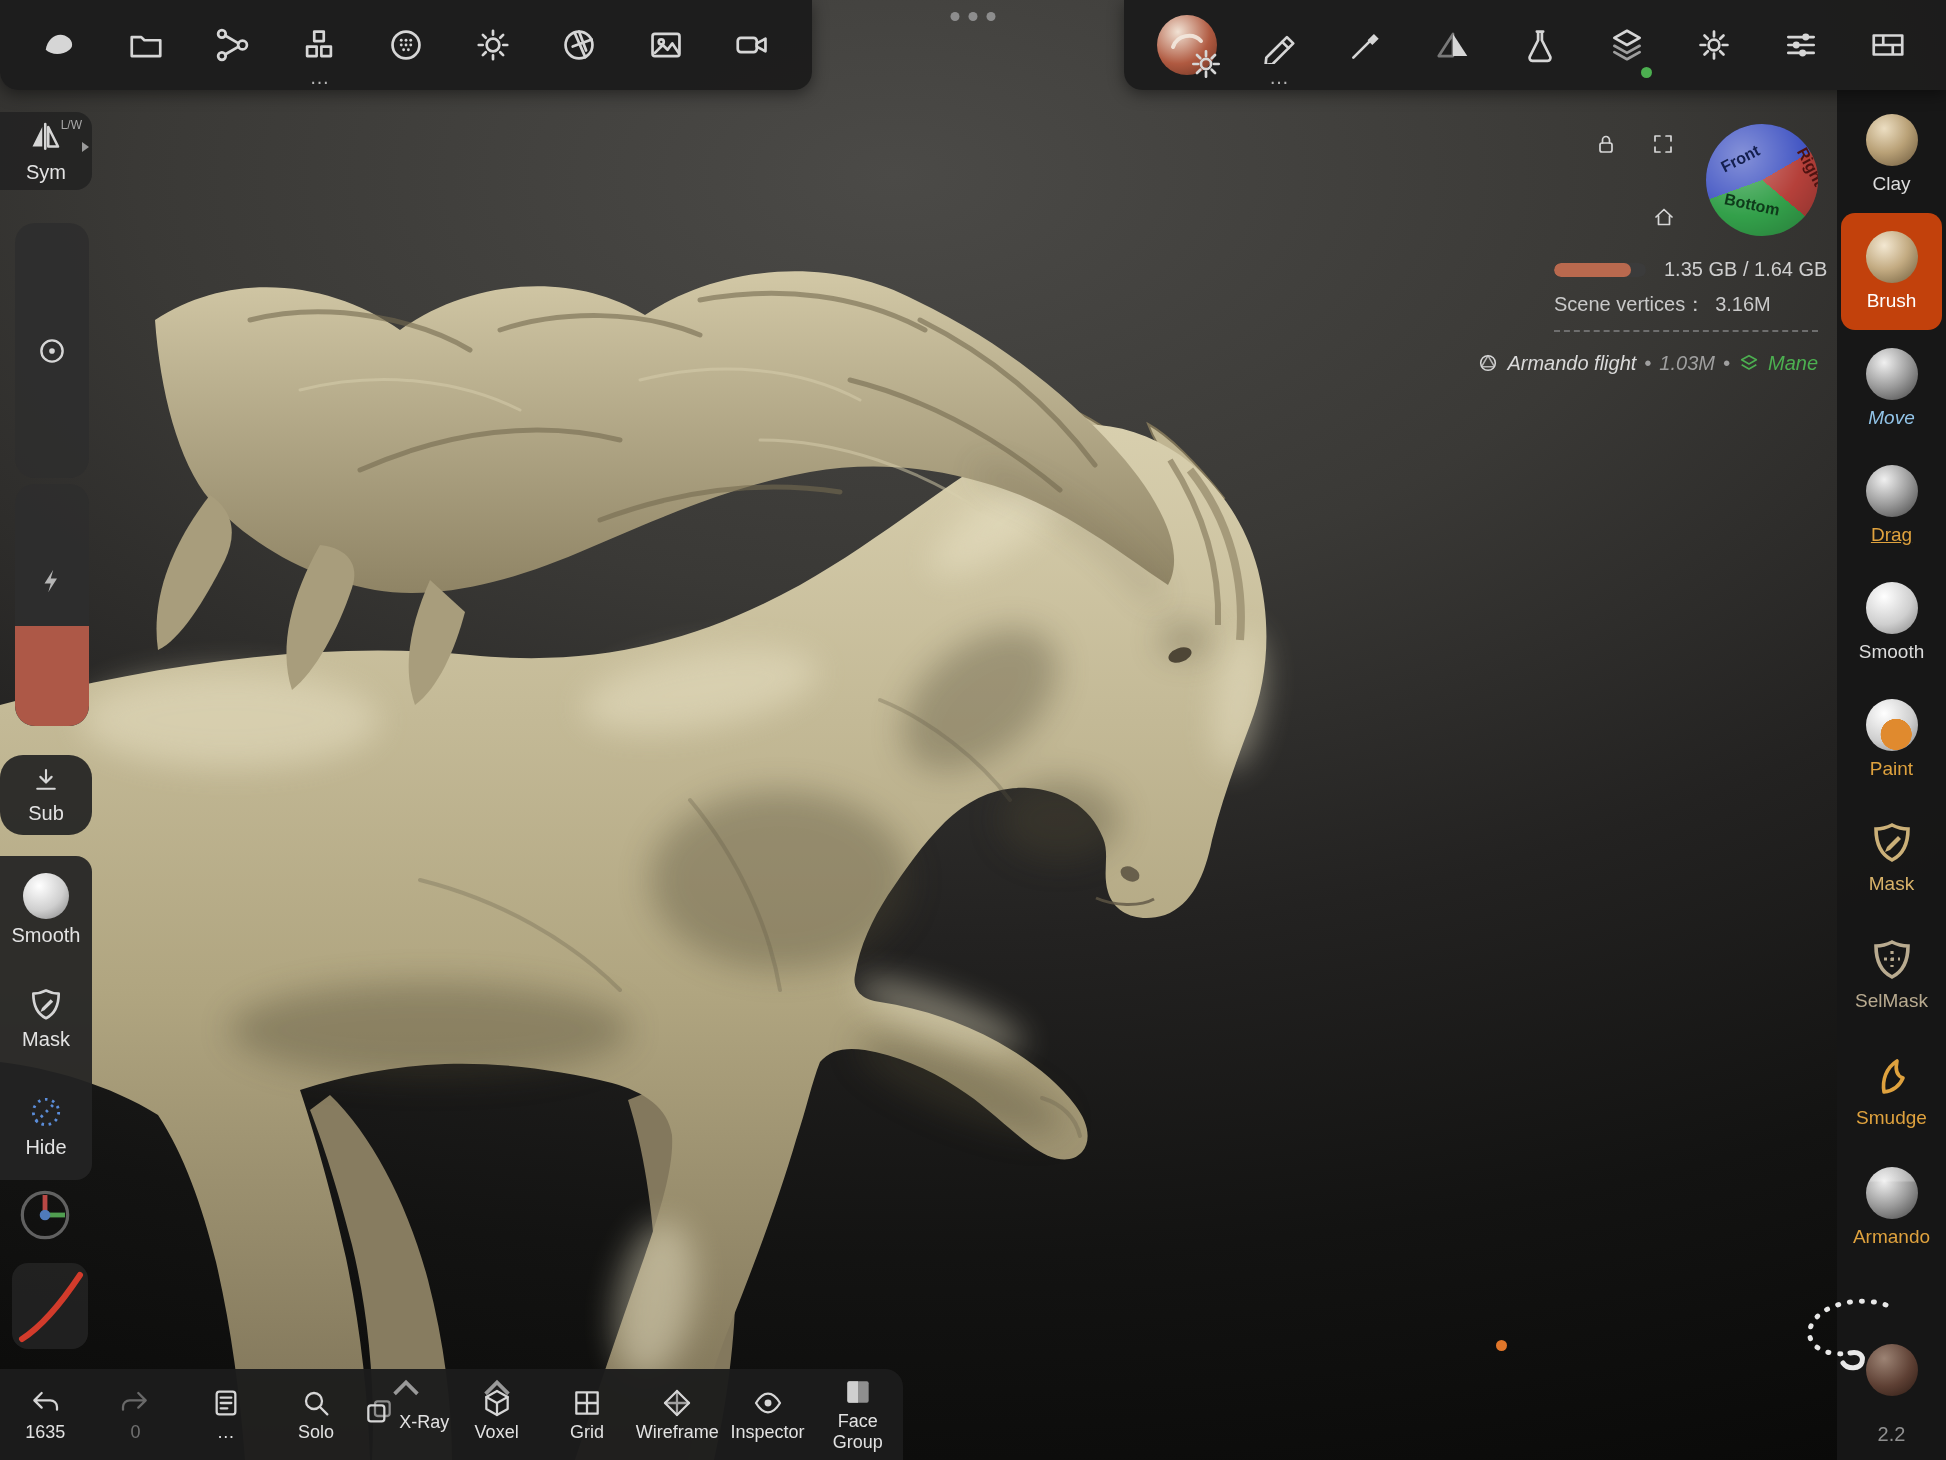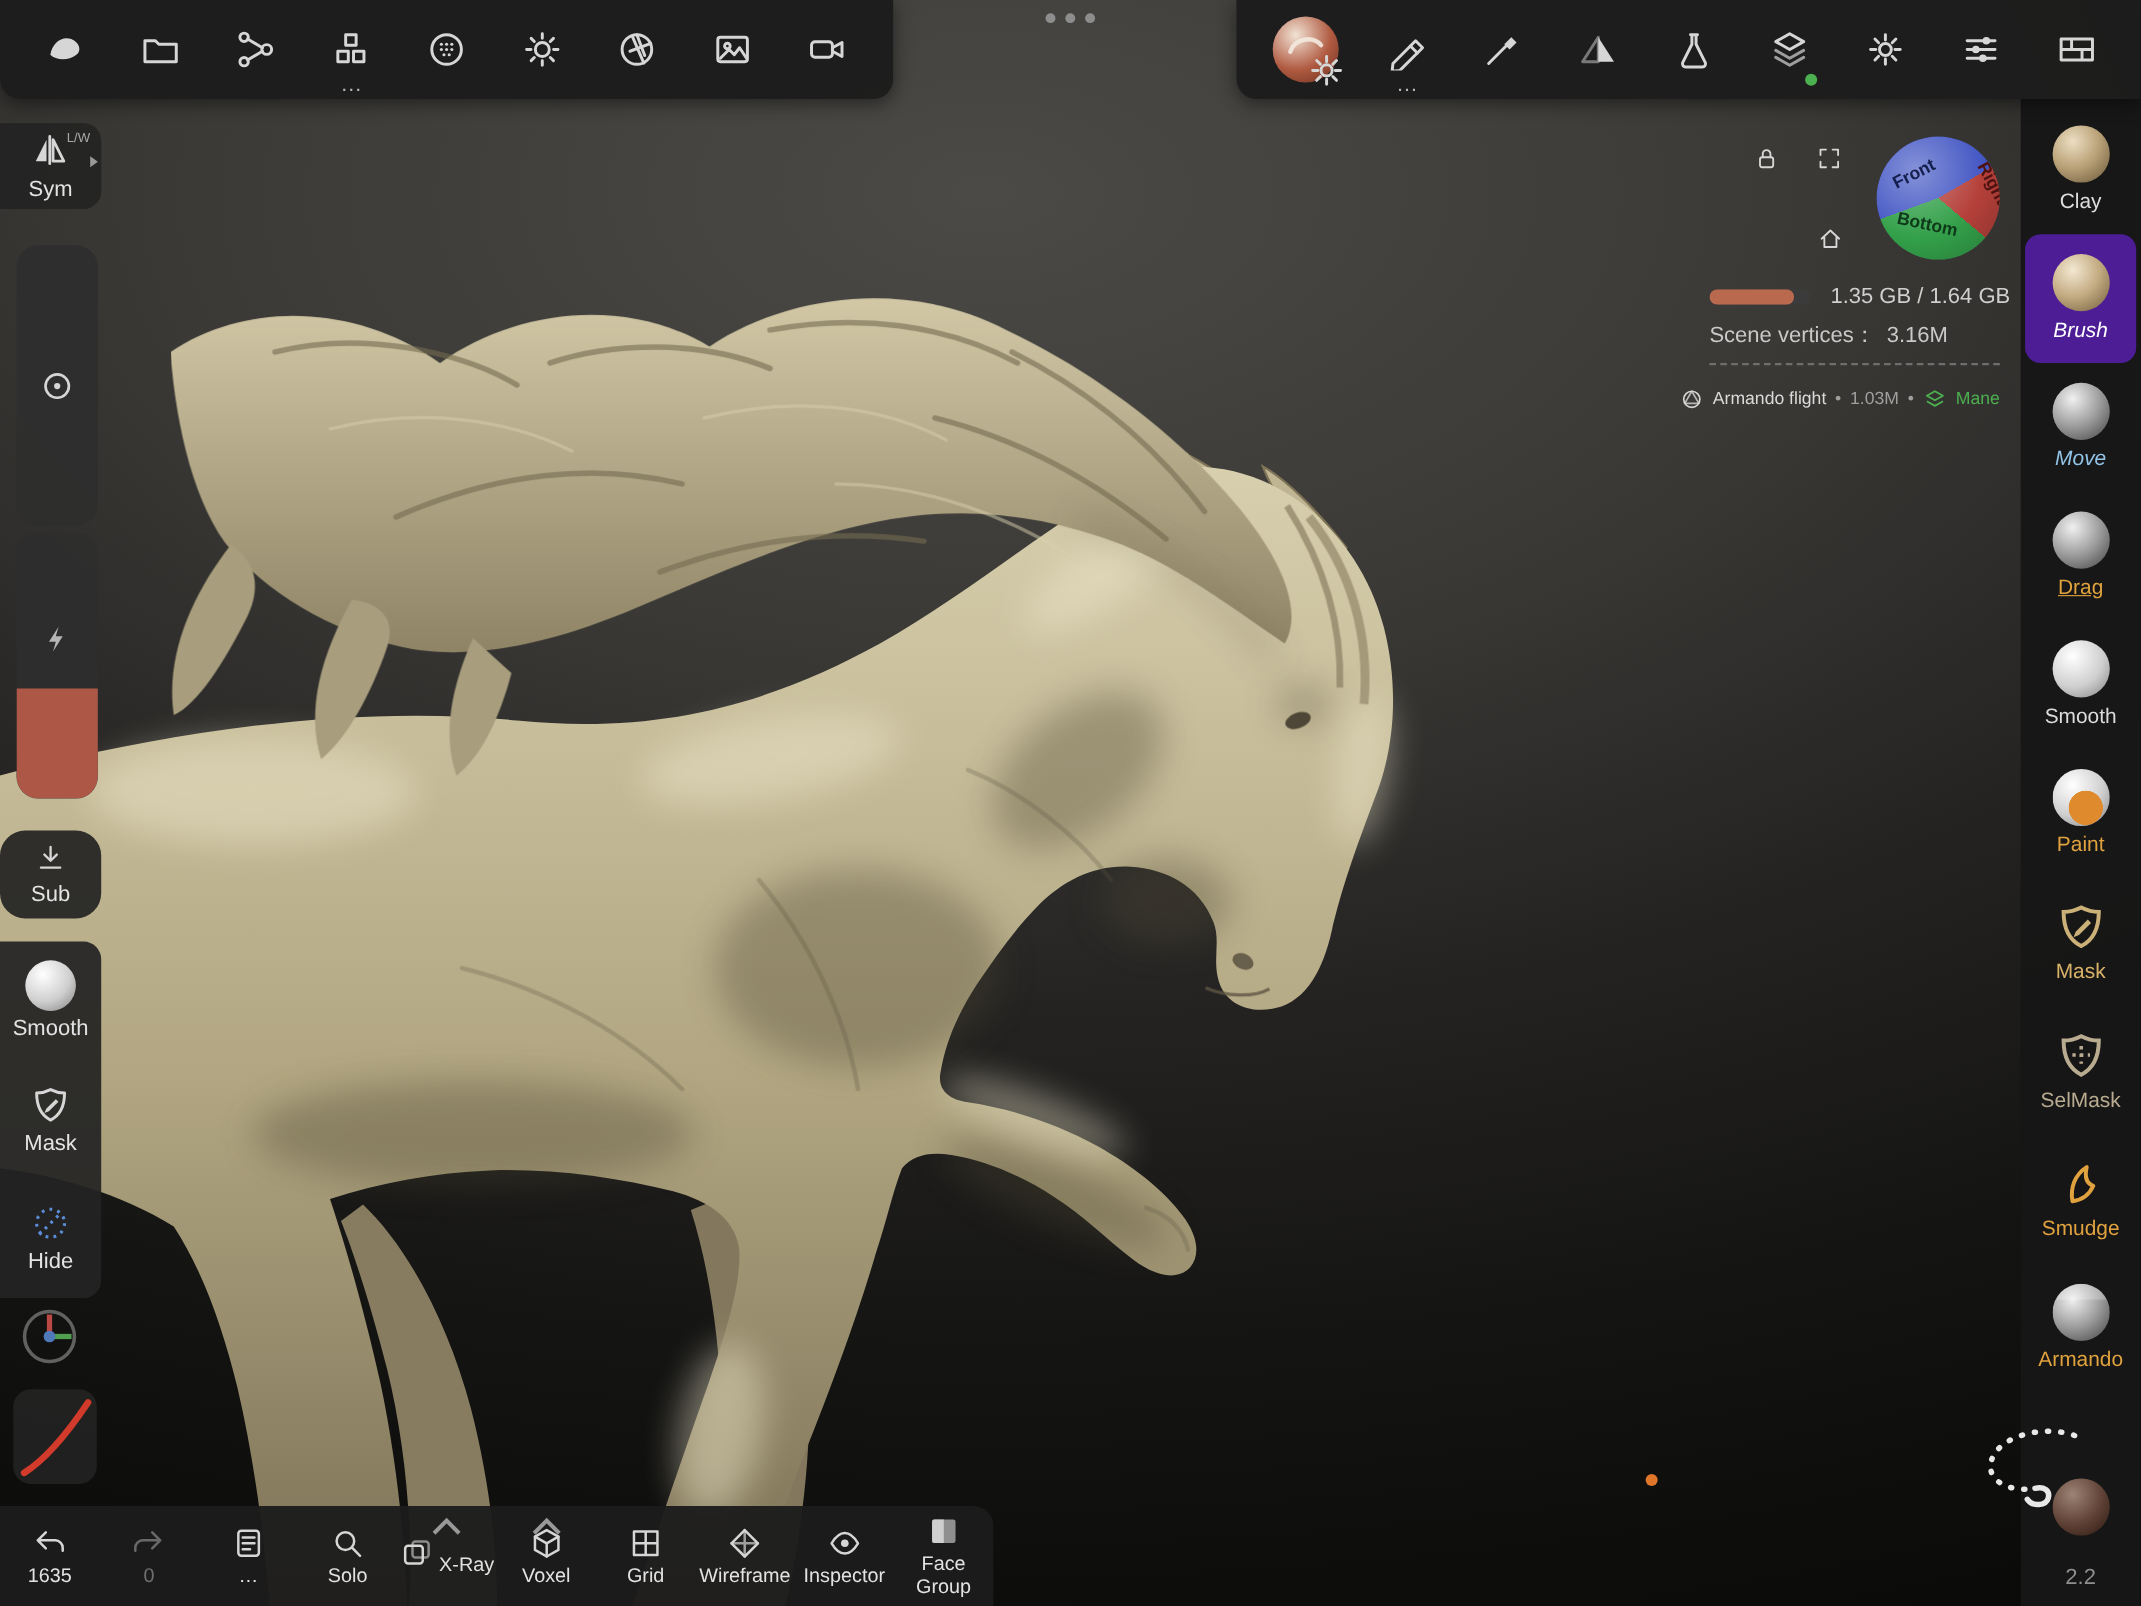--- a/index.html
+++ b/index.html
@@ -25,21 +25,21 @@
   .tool-preview svg.swirl{position:absolute;inset:0;width:60px;height:60px;}
   .gear-badge{position:absolute;right:-8px;bottom:-8px;width:22px;height:22px;}
   .green-dot{position:absolute;right:8px;bottom:6px;width:11px;height:11px;border-radius:50%;}
 
   .win-dots{position:absolute;top:12px;left:50%;transform:translateX(-50%);display:flex;gap:9px;z-index:40;}
   .win-dots i{width:9px;height:9px;border-radius:50%;background:#8d8d8d;}
 
   
   .sidebar{position:absolute;top:90px;right:0;bottom:0;width:109px;background:rgba(23,23,23,.97);display:flex;flex-direction:column;align-items:center;padding-top:6px;z-index:20;}
   .tool{width:101px;height:117px;display:flex;flex-direction:column;align-items:center;justify-content:center;gap:7px;border-radius:14px;cursor:pointer;flex:0 0 auto;}
-  .tool.selected{background:#4c1d95;font-style:italic;}
+  .tool.selected{background:#c2410c;}
   .tool-label{font-size:19px;color:#dcdcdc;}
   .sph{width:52px;height:52px;border-radius:50%;}
   .sph-tan{background:radial-gradient(circle at 35% 28%, #ecdec2, #b9a177 48%, #6e5b3e 96%);}
   .sph-tan2{background:radial-gradient(circle at 35% 28%, #f3e8d2, #c3ab82 48%, #74613f 96%);}
   .sph-gray{background:radial-gradient(circle at 35% 28%, #f0f0f0, #9c9c9c 50%, #474747 96%);}
   .sph-white{background:radial-gradient(circle at 35% 28%, #ffffff, #cfcfcf 55%, #868686 96%);}
   .sph-paint{background:radial-gradient(circle at 58% 68%, #e08a2e 0 33%, rgba(0,0,0,0) 34%),radial-gradient(circle at 35% 28%, #ffffff, #cfcfcf 55%, #868686 96%);}
   .sph-maroon{background:radial-gradient(circle at 35% 28%, #9c8374, #5e4034 55%, #2e1c15 96%);}
   .version{margin:18px 0 14px 0;color:#8f8f8f;font-size:20px;}
 
@@ -65,21 +65,21 @@
   .cube-front{left:14px;top:26px;color:#141f4e;transform:rotate(-27deg);}
   .cube-right{left:84px;top:34px;color:#4e1210;transform:rotate(62deg);}
   .cube-bottom{left:18px;top:72px;color:#0e3a1a;transform:rotate(12deg);}
   .mem-row{position:absolute;left:1554px;top:258px;display:flex;align-items:center;z-index:25;}
   .mem-bar{width:92px;height:14px;border-radius:7px;background:#3b3b3b;overflow:hidden;}
   .mem-fill{height:100%;border-radius:7px;}
   .mem-text{margin-left:18px;color:#cfcfcf;font-size:20px;}
   .vert-row{position:absolute;left:1554px;top:291px;color:#c9c9c9;font-size:20px;z-index:25;}
   .vert-row .vv{margin-left:10px;}
   .dashes{position:absolute;left:1554px;top:330px;width:264px;border-top:2px dashed #6e6e6e;z-index:25;}
-  .obj-row{position:absolute;right:128px;top:352px;display:flex;align-items:center;gap:8px;color:#dadada;font-size:16px;z-index:25;white-space:nowrap;}
+  .obj-row{position:absolute;right:128px;top:352px;display:flex;align-items:flex-start;gap:8px;color:#dadada;font-size:20px;z-index:25;white-space:nowrap;font-style:italic;}
   .obj-row .dim{color:#9f9f9f;}
   .obj-row svg{width:22px;height:22px;}
 
   
   .bottombar{position:absolute;left:0;bottom:0;width:903px;height:91px;background:rgba(28,28,28,.96);border-radius:0 18px 0 0;display:flex;align-items:center;z-index:30;}
   .bb-cell{position:relative;flex:1;height:100%;display:flex;flex-direction:column;align-items:center;justify-content:center;gap:3px;background:none;border:none;cursor:pointer;padding:0;}
   .bb-cell svg{width:32px;height:32px;}
   .bb-label{font-size:18px;color:#e2e2e2;}
   .bb-cell.dim svg,.bb-cell.dim .bb-label{opacity:.42;}
   .caret{position:absolute;top:2px;left:50%;transform:translateX(-50%);width:14px;height:8px;}

